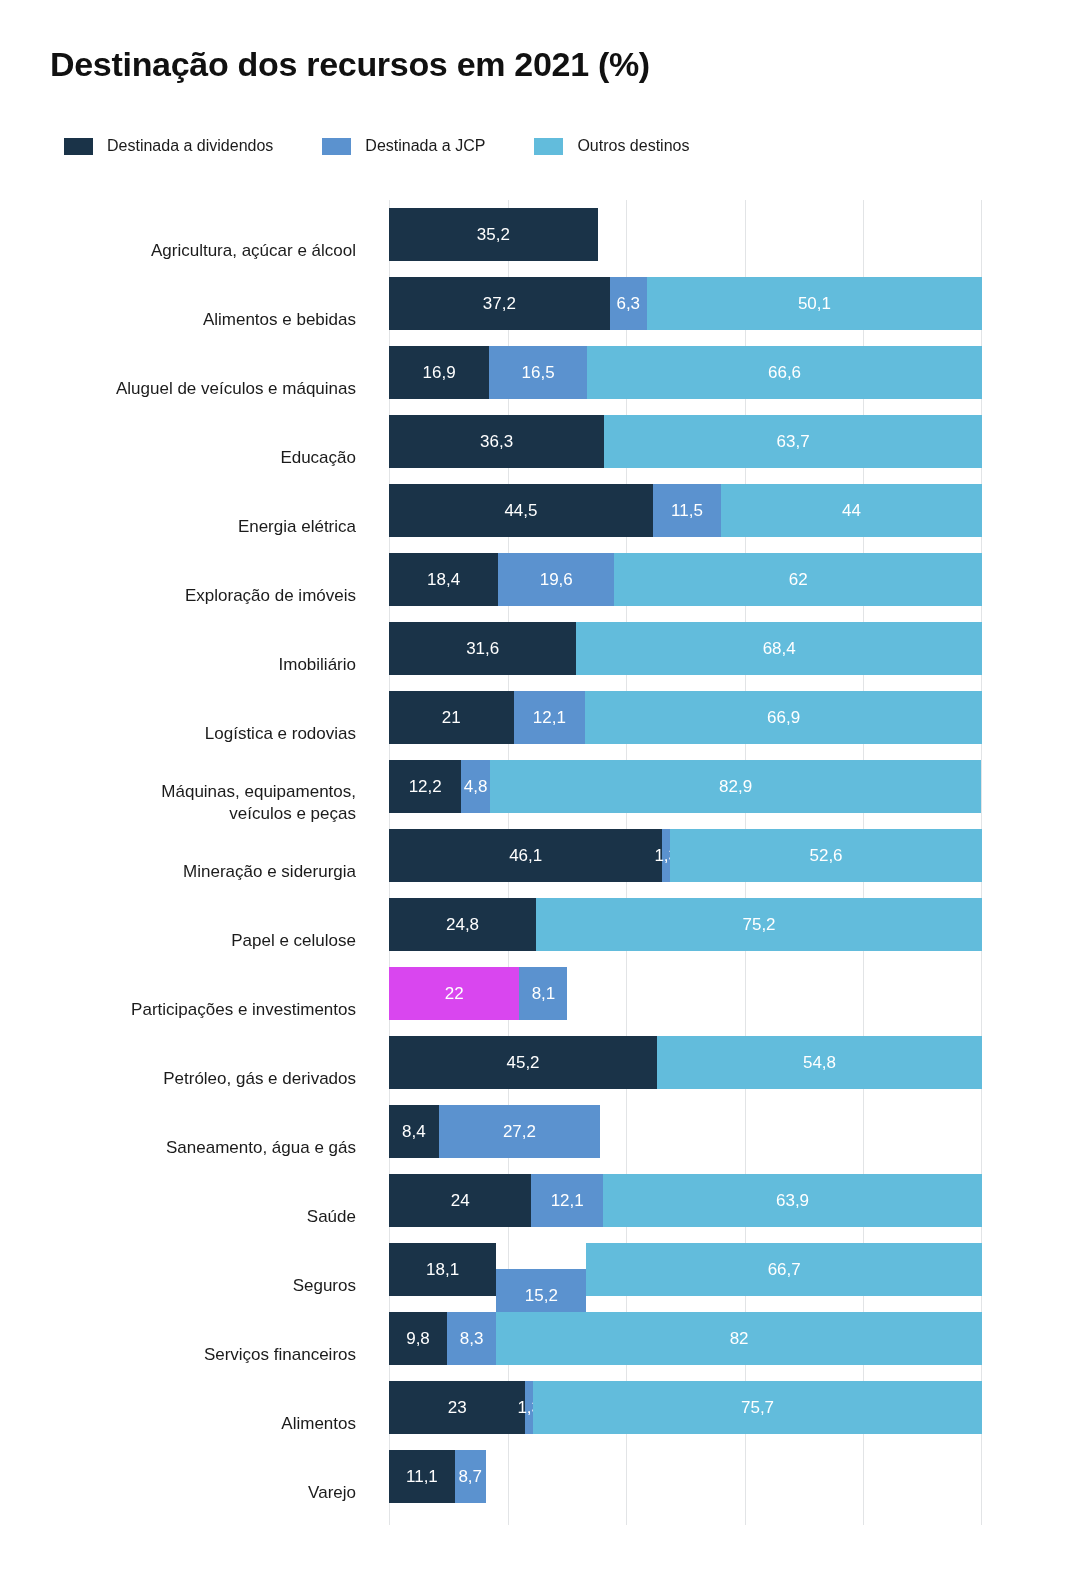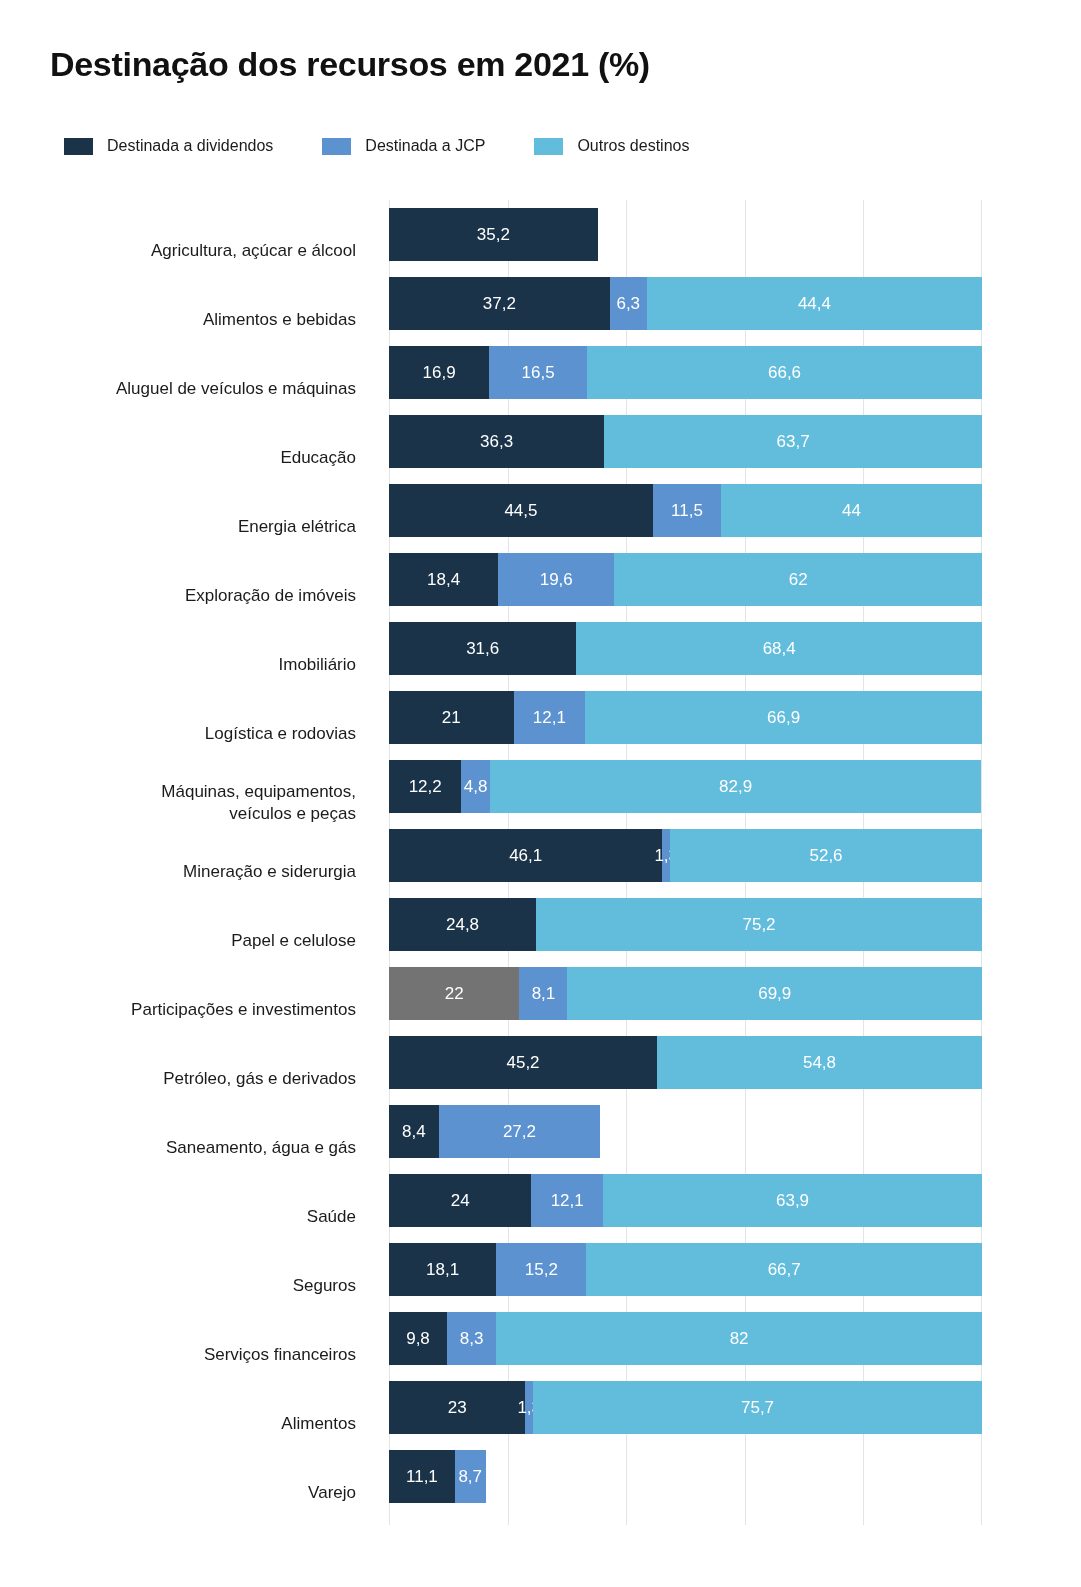--- a/index.html
+++ b/index.html
@@ -226,21 +226,21 @@
         </div>
         <div class="row">
           <div class="bar">
             <div class="seg" style="width: 37.2%; background: rgb(26, 51, 72);">
               <span class="seg-label">37,2</span>
             </div>
             <div class="seg" style="width: 6.3%; background: rgb(91, 146, 207);">
               <span class="seg-label">6,3</span>
             </div>
             <div class="seg" style="width: 56.5%; background: rgb(98, 188, 220);">
-              <span class="seg-label">44,4</span>
+              <span class="seg-label">50,1</span>
             </div>
           </div>
         </div>
         <div class="row">
           <div class="bar">
             <div class="seg" style="width: 16.9%; background: rgb(26, 51, 72);">
               <span class="seg-label">16,9</span>
             </div>
             <div class="seg" style="width: 16.5%; background: rgb(91, 146, 207);">
               <span class="seg-label">16,5</span>
@@ -340,29 +340,26 @@
             <div class="seg" style="width: 24.8%; background: rgb(26, 51, 72);">
               <span class="seg-label">24,8</span>
             </div>
             <div class="seg" style="width: 75.2%; background: rgb(98, 188, 220);">
               <span class="seg-label">75,2</span>
             </div>
           </div>
         </div>
         <div class="row">
           <div class="bar">
-            <div class="seg" style="width: 22%; background: #737373;">
+            <div class="seg" style="width: 22%; background: #d946ef;">
               <span class="seg-label">22</span>
             </div>
             <div class="seg" style="width: 8.1%; background: rgb(91, 146, 207);">
               <span class="seg-label">8,1</span>
             </div>
-            <div class="seg" style="width: 69.9%; background: rgb(98, 188, 220);">
-              <span class="seg-label">69,9</span>
-            </div>
           </div>
         </div>
         <div class="row">
           <div class="bar">
             <div class="seg" style="width: 45.2%; background: rgb(26, 51, 72);">
               <span class="seg-label">45,2</span>
             </div>
             <div class="seg" style="width: 54.8%; background: rgb(98, 188, 220);">
               <span class="seg-label">54,8</span>
             </div>
@@ -389,21 +386,21 @@
             <div class="seg" style="width: 63.9%; background: rgb(98, 188, 220);">
               <span class="seg-label">63,9</span>
             </div>
           </div>
         </div>
         <div class="row">
           <div class="bar">
             <div class="seg" style="width: 18.1%; background: rgb(26, 51, 72);">
               <span class="seg-label">18,1</span>
             </div>
-            <div class="seg" style="width: 15.2%; background: rgb(91, 146, 207);">
+            <div class="seg" style="width: 15.2%; background: rgb(91, 146, 207); margin-top: 26px;">
               <span class="seg-label">15,2</span>
             </div>
             <div class="seg" style="width: 66.7%; background: rgb(98, 188, 220);">
               <span class="seg-label">66,7</span>
             </div>
           </div>
         </div>
         <div class="row">
           <div class="bar">
             <div class="seg" style="width: 9.8%; background: rgb(26, 51, 72);">

